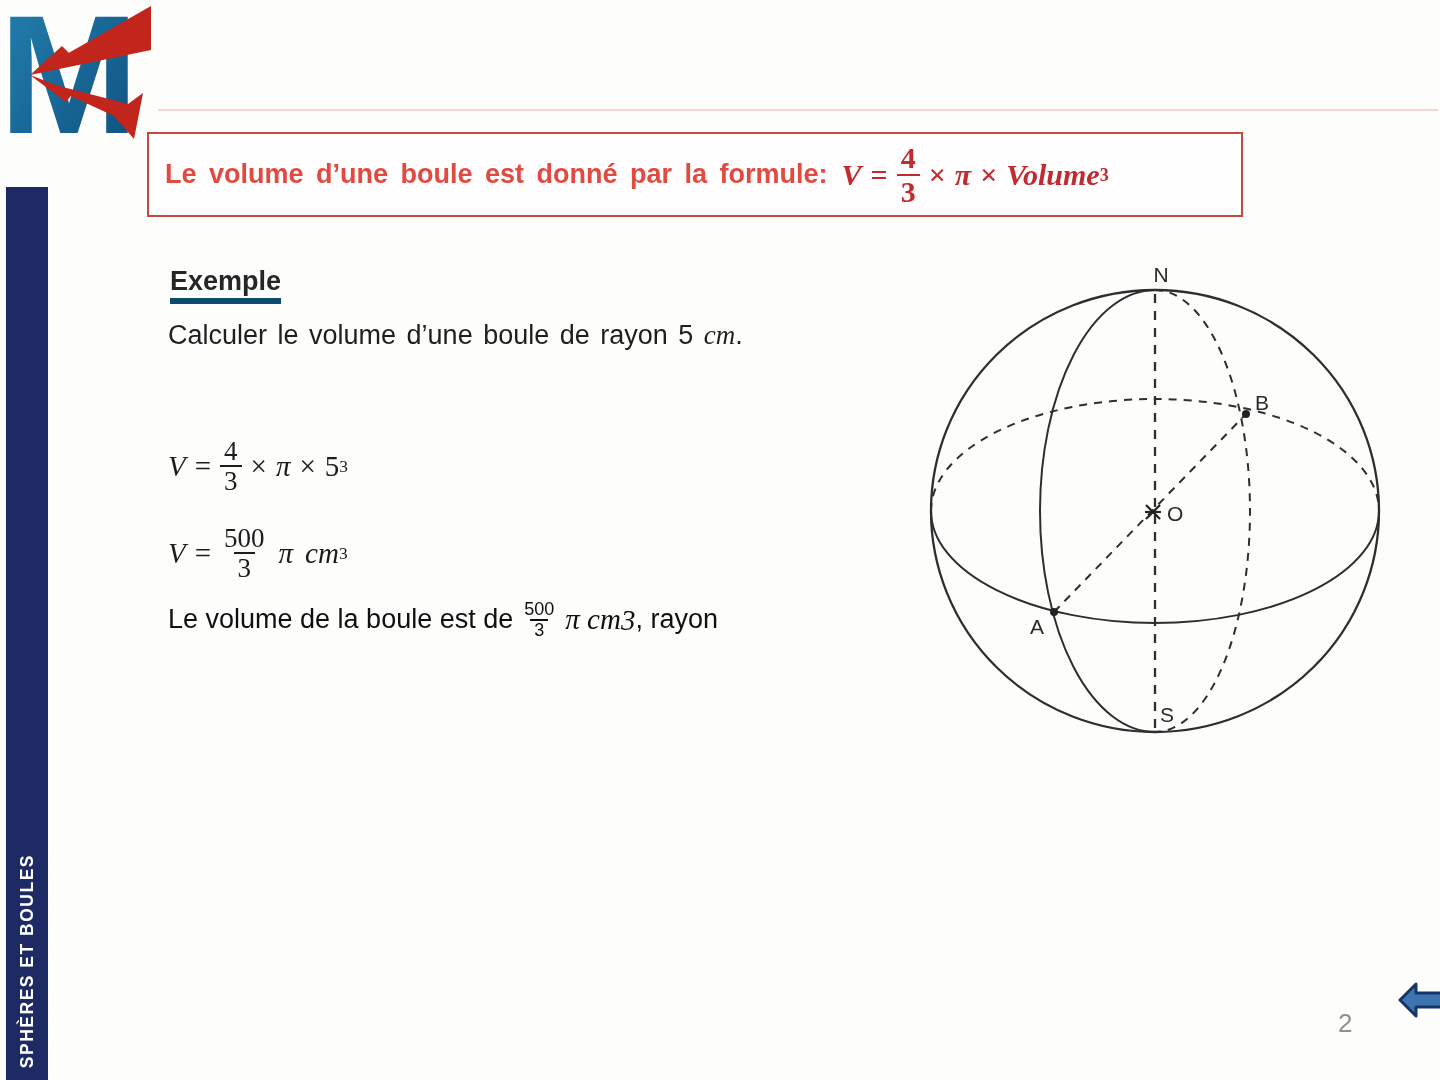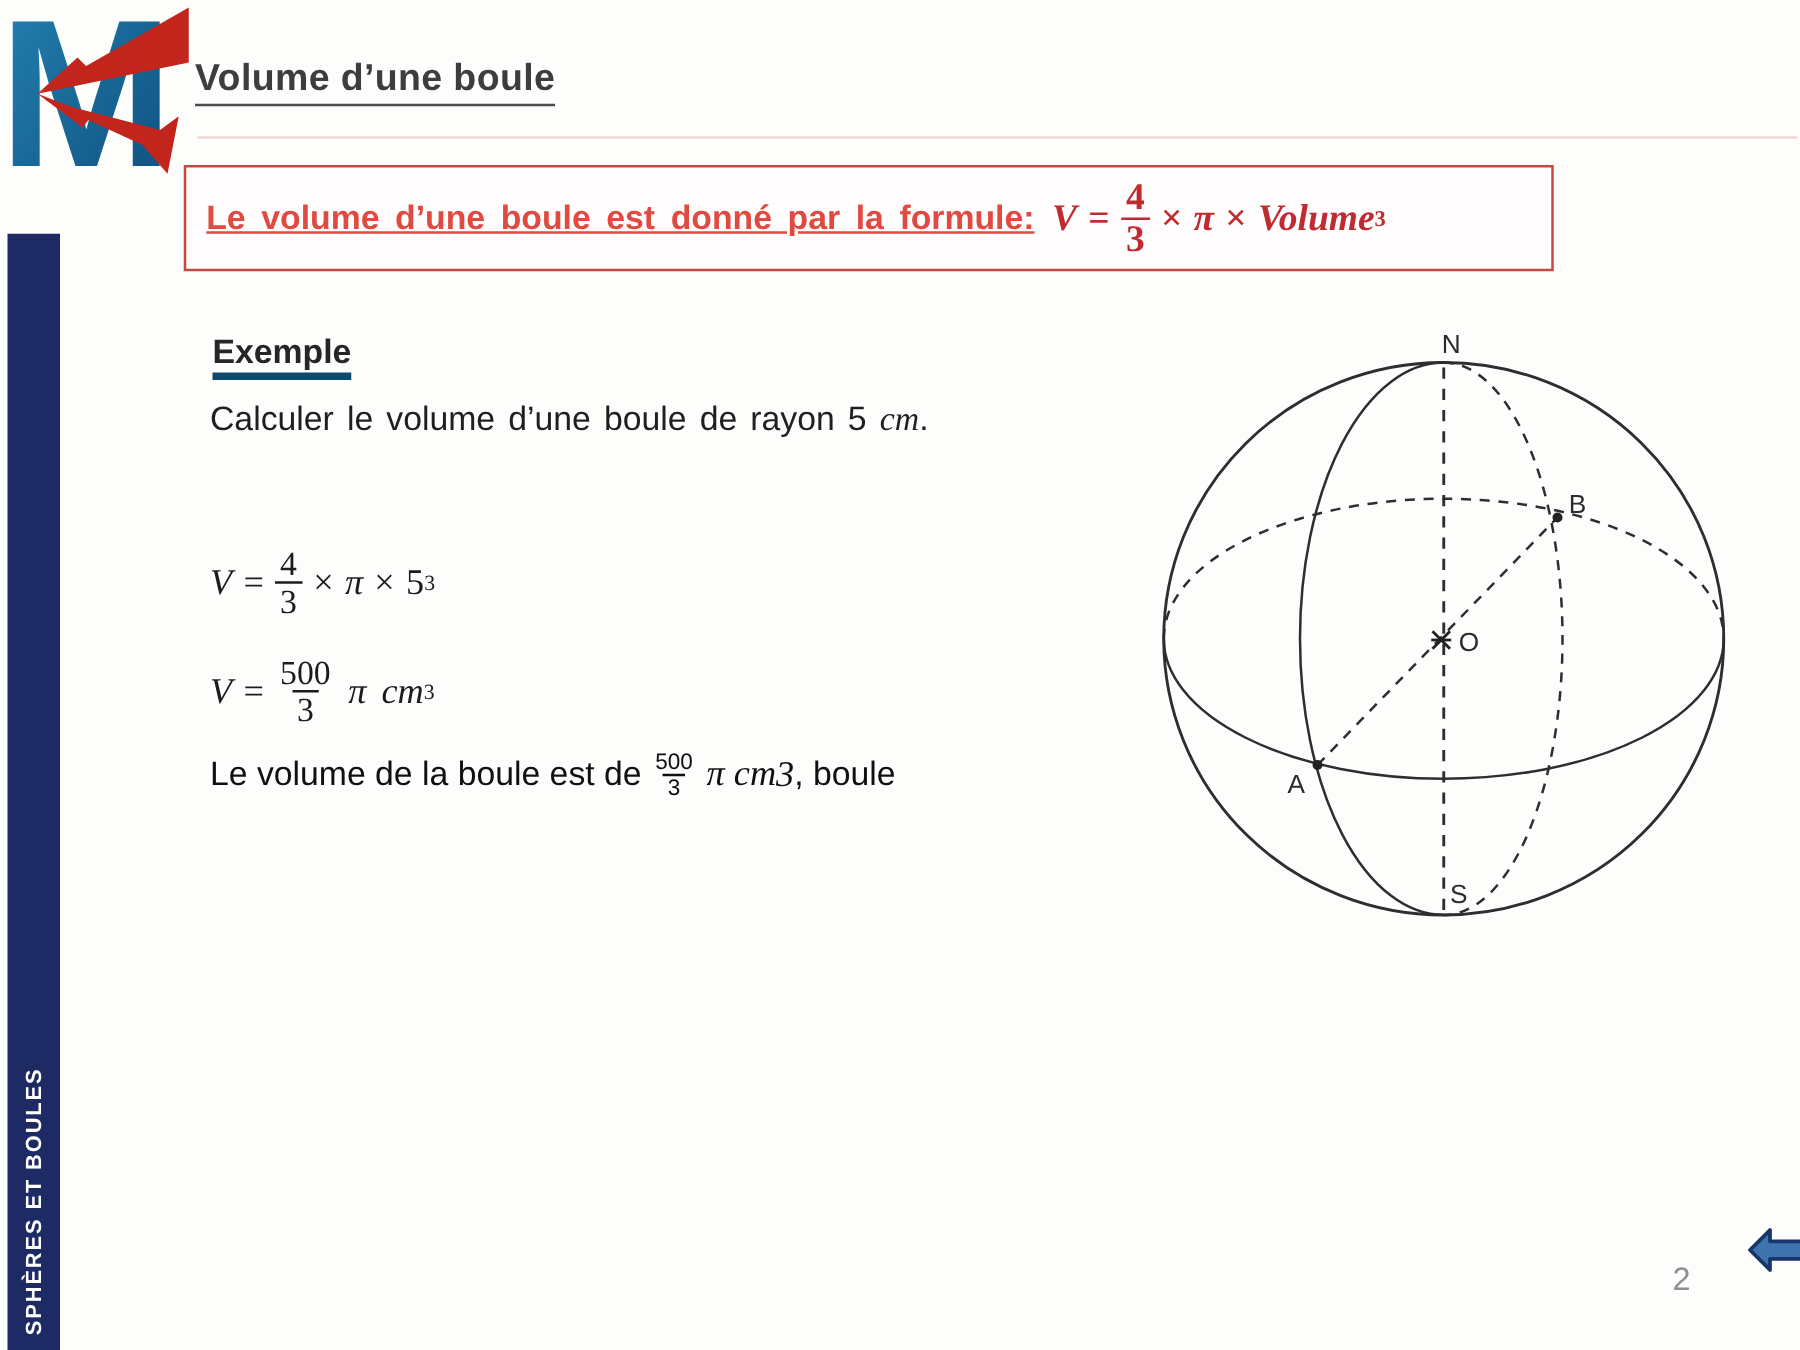--- a/index.html
+++ b/index.html
@@ -24,21 +24,21 @@
     position:absolute;left:156px;top:46px;font-size:30px;font-weight:bold;
     color:#3d3d3d;border-bottom:2px solid #4d4d4d;padding-bottom:3px;letter-spacing:.3px;
   }
   .ghost-line{position:absolute;left:158px;top:109px;width:1280px;height:2px;background:#f2d7d3;}
   
   .formula-box{
     position:absolute;left:147px;top:132px;width:1096px;height:85px;
     border:2px solid #c5493f;box-sizing:border-box;background:#fffdfd;
     display:flex;align-items:center;padding-left:16px;
   }
-  .box-intro{color:#e04a40;font-size:27px;font-weight:bold;word-spacing:5px;text-decoration:underline;}
+  .box-intro{color:#e04a40;font-size:27px;font-weight:bold;word-spacing:5px;}
   .box-math{
     display:inline-flex;align-items:center;margin-left:14px;color:#c02b30;
     font-family:"Liberation Serif",serif;font-weight:bold;font-size:30px;
   }
   .it{font-style:italic;}
   .frac{display:inline-flex;flex-direction:column;align-items:center;line-height:1.05;}
   .frac .fnum{padding:0 4px;}
   .frac .fden{border-top:2px solid currentColor;padding:0 4px;}
   .op{margin:0 9px;}
   sup.exp{font-size:.6em;line-height:0;vertical-align:super;}
@@ -86,21 +86,20 @@
     </defs>
     <text x="-5" y="129" font-family="Liberation Sans, sans-serif" font-weight="bold" font-size="168" fill="url(#mblue)">M</text>
     <g fill="#c1251c">
       <polygon points="147,2 147,46 26,71"></polygon>
       <polygon points="26,71 66,50 58,42"></polygon>
       <polygon points="26,71 70,88 62,98"></polygon>
       <polygon points="32,76 124,100 139,89 130,135 110,112"></polygon>
     </g>
   </svg>
 
-  <div class="page-title">Volume d’une boule</div>
 
   <div class="ghost-line"></div>
 
   <div class="formula-box">
     <span class="box-intro">Le volume  d’une boule  est donné  par la formule:</span>
     <span class="box-math">
       <span class="it">V</span>
       <span class="op">=</span>
       <span class="frac">
         <span class="fnum">4</span>
@@ -146,21 +145,21 @@
   </div>
 
   <div class="concl concl1">
     <span>Le volume de la boule est de</span>
     <span class="frac">
       <span class="fnum">500</span>
       <span class="fden">3</span>
     </span>
     <span class="mathy">π cm</span>
       <sup class="exp mathy">3</sup>
-    <span>, boule</span>
+    <span>, rayon</span>
   </div>
 
   <svg class="sphere" viewBox="0 0 492 492">
     <g fill="none" stroke="#2e2e2e" stroke-width="2">
       <ellipse cx="237" cy="253" rx="224" ry="221" stroke-width="2.3"></ellipse>
       <path d="M 13 253 A 224 112 0 0 0 461 253"></path>
       <path d="M 13 253 A 224 112 0 0 1 461 253" stroke-dasharray="8 7"></path>
       <path d="M 237 32 A 115 221 0 0 0 237 474"></path>
       <path d="M 237 32 A 95 221 0 0 1 237 474" stroke-dasharray="8 7"></path>
       <line x1="237" y1="36" x2="237" y2="470" stroke-dasharray="9 8" stroke-width="2.3"></line>

